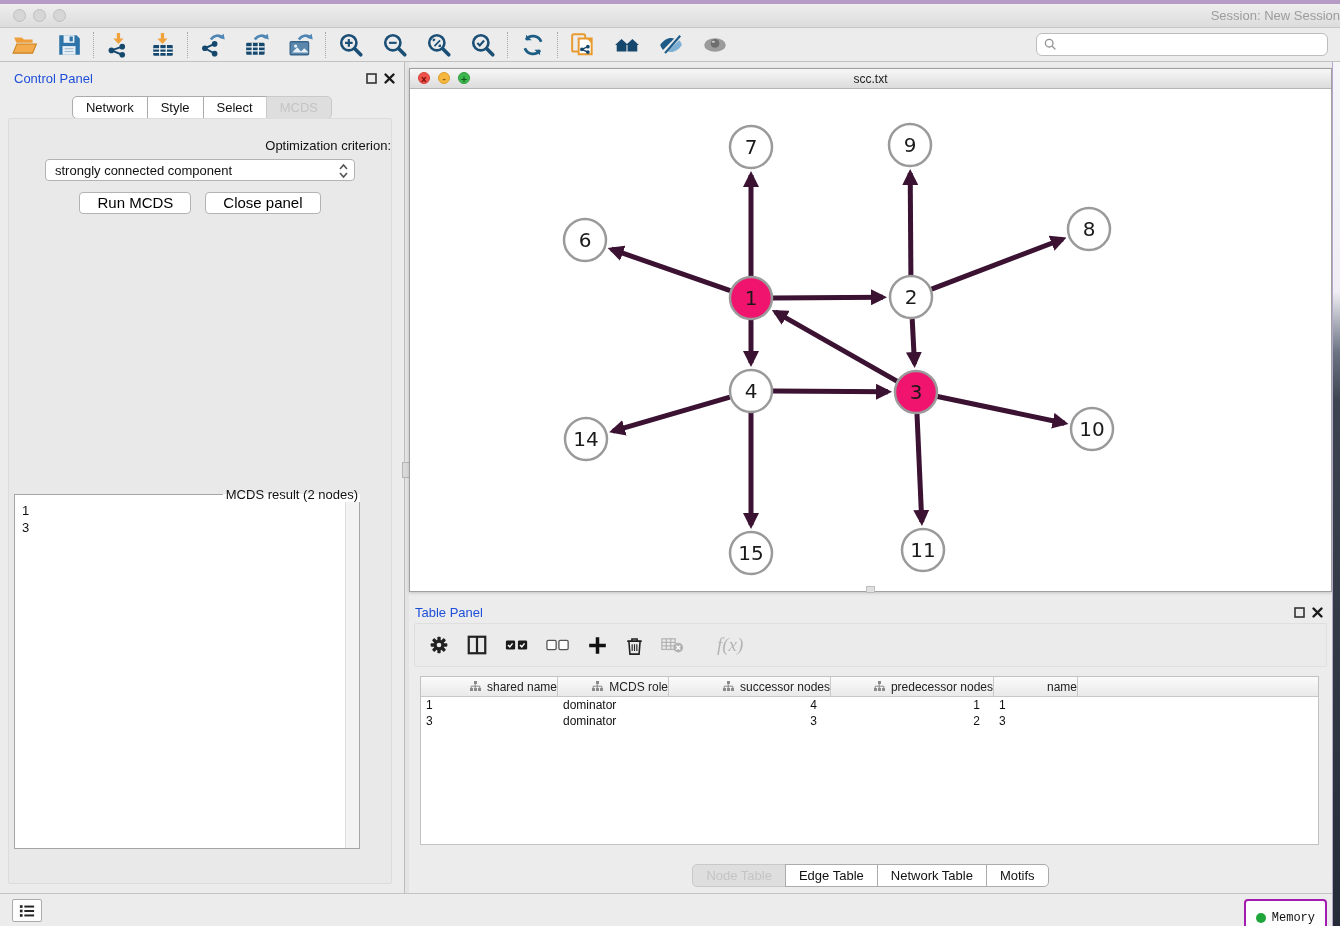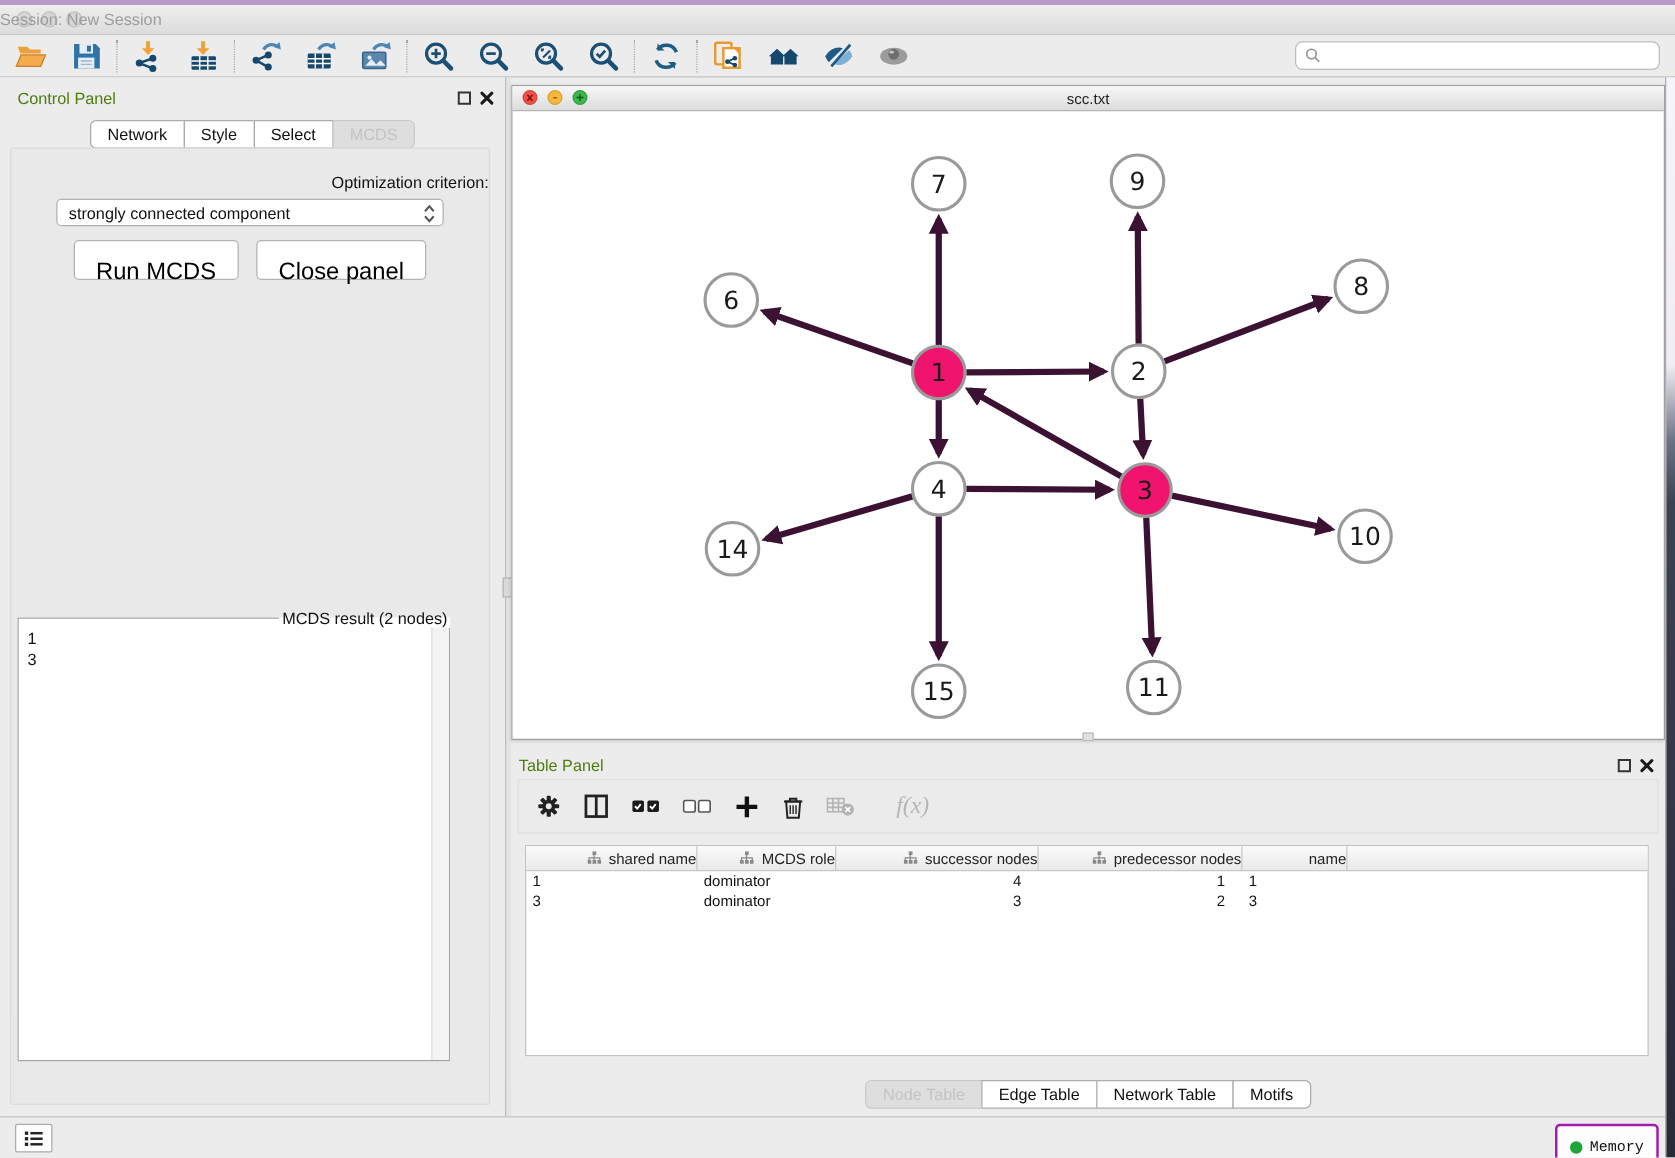--- a/index.html
+++ b/index.html
@@ -7,49 +7,49 @@
     width:1340px;height:926px;position:relative;overflow:hidden;
     background:#ececec;font-family:"Liberation Sans",sans-serif;color:#111;
     -webkit-font-smoothing:antialiased;
   }
   
   .titlebar{position:absolute;left:0;top:0;width:1340px;height:27px;
     background:linear-gradient(#f1f1f1,#dcdcdc);border-bottom:1px solid #c6c6c6;}
   .accent-strip{position:absolute;left:0;top:0;width:100%;height:4px;background:#b59bc6;}
   .traffic{position:absolute;top:9px;left:13px;display:flex;gap:7px;}
   .traffic .dot{width:13px;height:13px;border-radius:50%;background:#d6d6d6;border:1px solid #bfbfbf;box-sizing:border-box;}
-  .win-title{position:absolute;left:0;right:0;top:8px;text-align:left;font-size:13px;color:#9d9d9d;}
+  .win-title{position:absolute;left:0;right:0;top:8px;text-align:right;font-size:13px;color:#9d9d9d;}
   
   .toolbar{position:absolute;left:0;top:28px;width:1340px;height:34px;
     background:#ececec;border-bottom:1px solid #c2c2c2;display:flex;align-items:center;padding:0 12px;box-sizing:border-box;}
   .tb-ico{width:26px;height:26px;flex:0 0 auto;cursor:default;}
   .tb-gap{width:18px;flex:0 0 auto;}
   .tb-sep{width:1px;height:26px;border-left:1px dotted #a8a8a8;margin:0 11px;flex:0 0 auto;}
   .tb-spring{flex:1 1 auto;}
   .searchbox{position:relative;width:290px;height:21px;background:#fff;border:1px solid #bdbdbd;border-radius:6px;}
   .searchbox input{position:absolute;left:26px;top:1px;width:255px;height:17px;border:none;outline:none;font:12px "Liberation Sans",sans-serif;background:transparent;}
   .searchbox svg{position:absolute;left:7px;top:4px;}
   
   .cpanel{position:absolute;left:0;top:62px;width:404px;height:831px;background:#ececec;}
   .panel-head{position:absolute;left:0;top:6px;width:100%;height:22px;}
-  .panel-head .ph-title{position:absolute;left:14px;top:3px;font-size:13px;color:#4d7c0f;}
+  .panel-head .ph-title{position:absolute;left:14px;top:3px;font-size:13px;color:#1d4ed8;}
   .wctl{position:absolute;top:4px;width:13px;height:13px;}
   .seg-row{display:flex;justify-content:center;}
   .cp-tabs{position:absolute;left:0;top:34px;width:100%;}
   .seg-tab{font-size:13px;padding:3px 13px;background:#fff;border:1px solid #ababab;color:#111;margin-left:-1px;cursor:default;}
   .seg-tab:first-child{border-radius:5px 0 0 5px;margin-left:0;}
   .seg-tab:last-child{border-radius:0 5px 5px 0;}
   .seg-tab.ghost{background:#dedede;color:#c4c4c4;border-color:#c9c9c9;}
   .cp-body{position:absolute;left:8px;top:56px;width:384px;height:766px;background:#e9e9e9;border:1px solid #dcdcdc;box-sizing:border-box;border-radius:2px;}
   .opt-label{margin-top:19px;text-align:right;font-size:13px;}
   .dropdown{position:absolute;left:36px;top:40px;width:310px;height:22px;background:#fff;border:1px solid #b3b3b3;border-radius:4px;box-sizing:border-box;}
   .dropdown .dd-text{position:absolute;left:9px;top:3px;font-size:13px;}
   .dropdown svg{position:absolute;right:6px;top:3px;}
   .btn-row{position:absolute;left:0;top:73px;width:100%;display:flex;justify-content:center;gap:14px;}
-  .pbtn{height:22px;background:#fff;border:1px solid #b3b3b3;border-radius:4px;font-size:19px;padding:15px 17px;line-height:20px;cursor:default;}
+  .pbtn{height:22px;background:#fff;border:1px solid #b3b3b3;border-radius:4px;font-size:15px;padding:0 17px;line-height:20px;cursor:default;}
   fieldset.resultbox{position:absolute;left:5px;top:368px;width:346px;height:362px;background:#fff;border:1px solid #a6a6a6;margin:0;padding:0;box-sizing:border-box;text-align:right;}
   fieldset.resultbox legend{font-size:13px;margin-left:2px;padding:0 3px;background:transparent;}
   .result-text{position:absolute;left:7px;top:0px;font-size:13px;line-height:17px;white-space:pre;}
   .result-scroll{position:absolute;right:0;top:0;bottom:0;width:13px;background:#f3f3f3;border-left:1px solid #dedede;}
   
   .vdivider{position:absolute;left:404px;top:62px;width:5px;height:831px;background:#e4e4e4;border-left:1px solid #bdbdbd;box-sizing:border-box;}
   .vgrip{position:absolute;left:402px;top:462px;width:9px;height:16px;background:#d9d9d9;border:1px solid #b5b5b5;box-sizing:border-box;}
   
   .netwin{position:absolute;left:409px;top:68px;width:923px;height:524px;background:#fff;border:1px solid #a0a0a0;box-sizing:border-box;box-shadow:0 1px 3px rgba(0,0,0,.18);}
   .net-titlebar{position:absolute;left:0;top:0;width:100%;height:19px;background:linear-gradient(#f7f7f7,#dcdcdc);border-bottom:1px solid #b5b5b5;}

